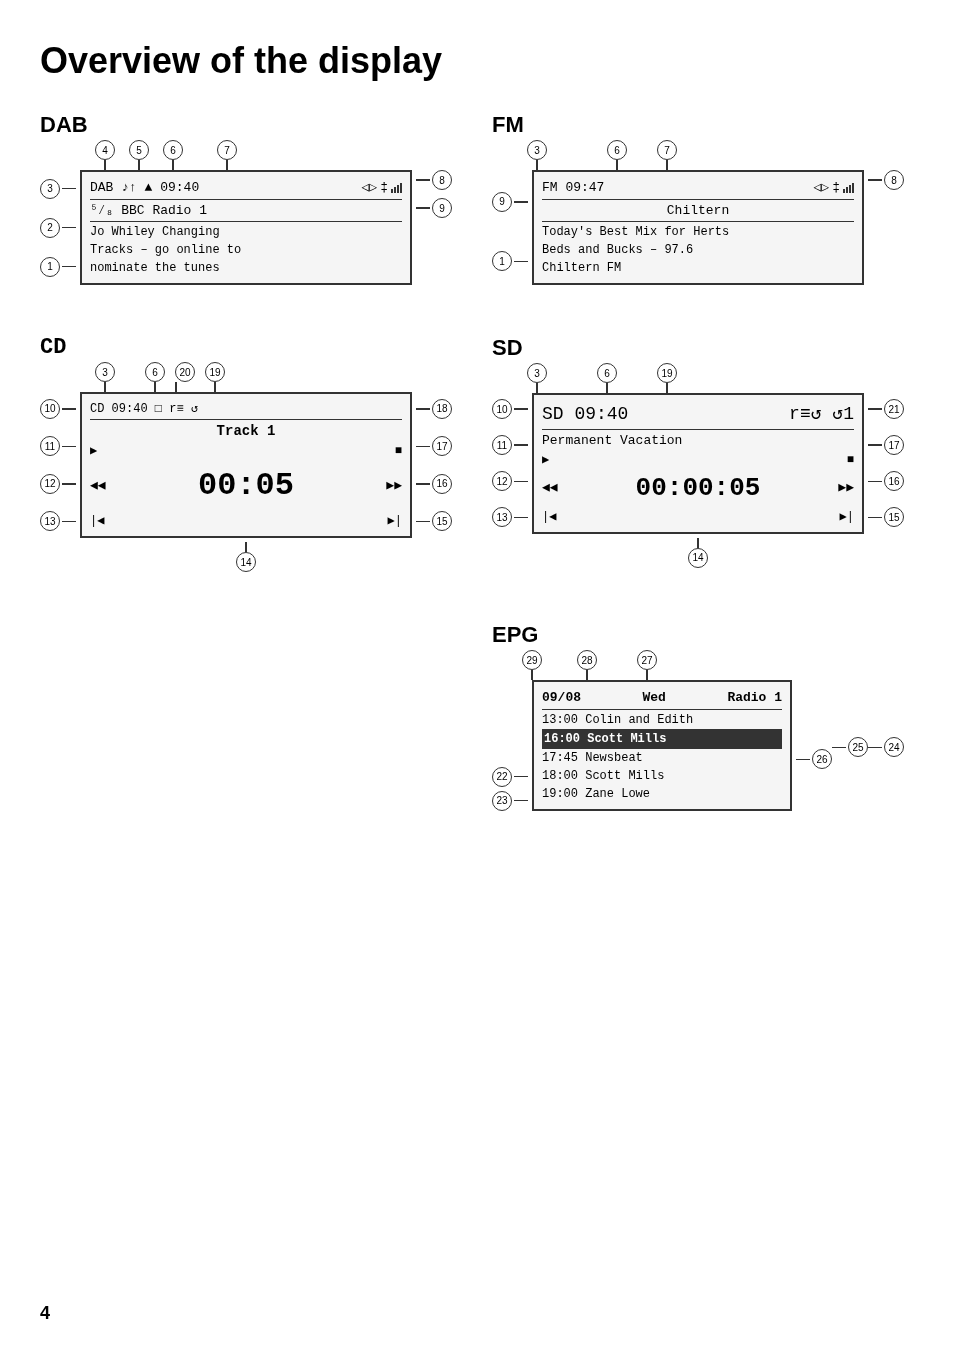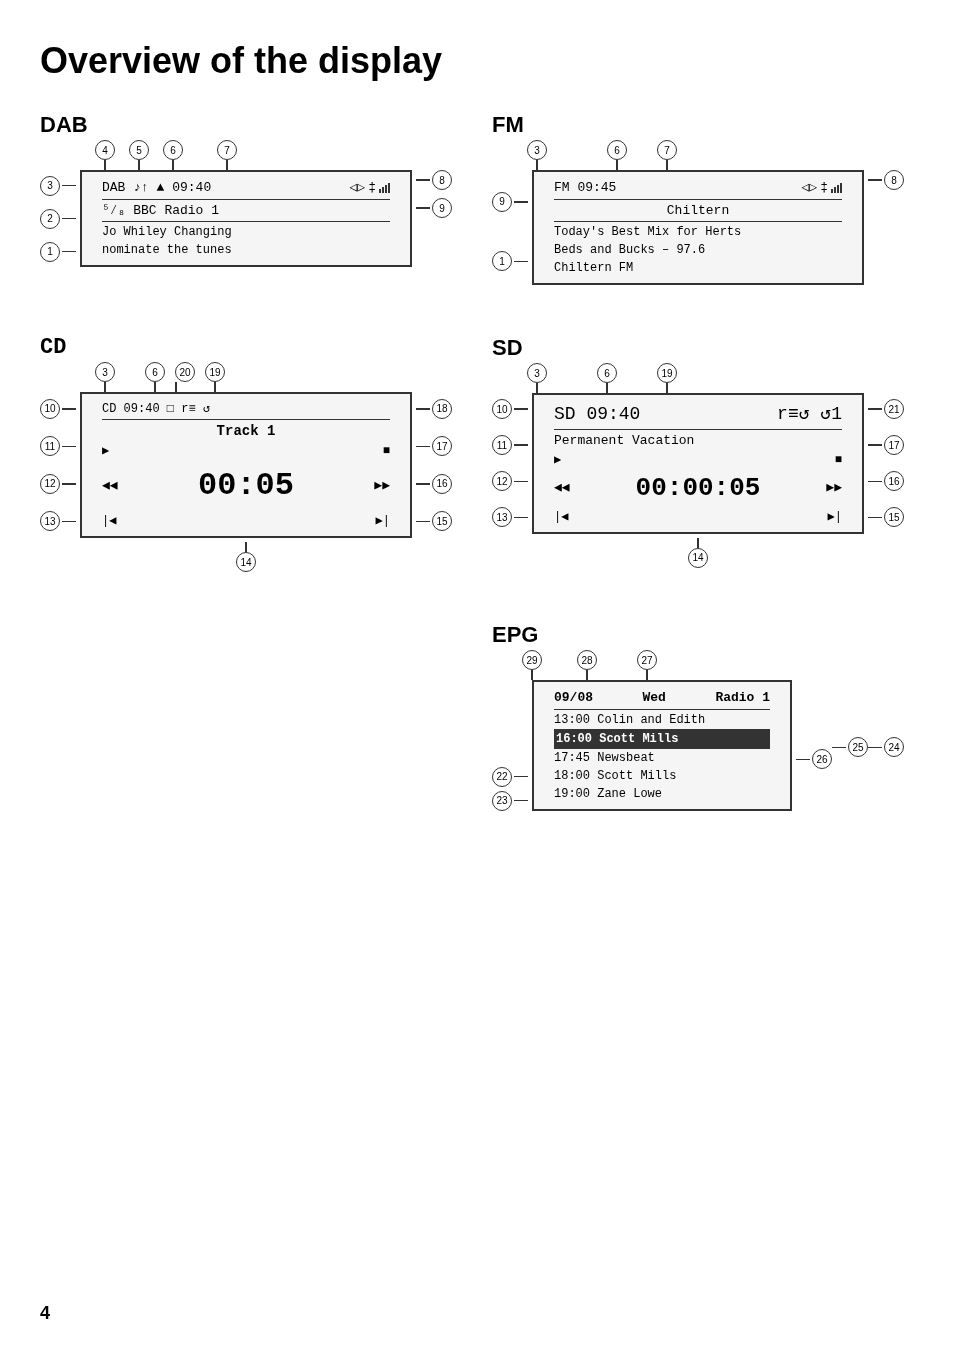--- a/index.html
+++ b/index.html
@@ -16,21 +16,21 @@
       font-weight: bold;
       margin-bottom: 30px;
     }
     .main-grid {
       display: grid;
       grid-template-columns: 1fr 1fr;
       gap: 30px 40px;
     }
     .display-box {
       border: 2px solid #333;
-      padding: 6px 20px;
+      padding: 6px 8px;
       position: relative;
       background: #f5f5f5;
       font-family: 'Courier New', monospace;
     }
     .display-row {
       display: flex;
       align-items: center;
       font-size: 13px;
       line-height: 1.5;
       white-space: nowrap;
@@ -143,20 +143,21 @@
               <span style="background:#333;width:2px;height:6px;"></span>
               <span style="background:#333;width:2px;height:8px;"></span>
               <span style="background:#333;width:2px;height:10px;"></span>
             </span>
           </span>
         </div>
         <div class="separator-line"></div>
         <div class="display-row">⁵⁄₈ BBC Radio 1</div>
         <div class="separator-line"></div>
         <div class="display-row" style="font-size:12px;">Jo Whiley Changing</div>
+        <div class="display-row" style="font-size:12px;">Tracks – go online to</div>
         <div class="display-row" style="font-size:12px;">nominate the tunes</div>
       </div>
 
       <div style="display:flex;flex-direction:column;justify-content:flex-start;margin-left:4px;gap:8px;">
         <div style="display:flex;align-items:center;gap:2px;">
           <div class="dash"></div>
           <span class="circle-num">8</span>
         </div>
         <div style="display:flex;align-items:center;gap:2px;">
           <div class="dash"></div>
@@ -192,21 +193,21 @@
           <div class="dash"></div>
         </div>
         <div style="display:flex;align-items:center;gap:2px; margin-top:10px;">
           <span class="circle-num">1</span>
           <div class="dash"></div>
         </div>
       </div>
 
       <div class="display-box" style="flex:1;">
         <div class="display-row" style="justify-content:space-between;">
-          <span>FM    09:45</span>
+          <span>FM    09:47</span>
           <span style="display:flex;align-items:center;gap:3px;">
             <span>◁▷</span>
             <span>‡</span>
             <span style="display:inline-flex;align-items:flex-end;gap:1px;">
               <span style="background:#333;width:2px;height:4px;"></span>
               <span style="background:#333;width:2px;height:6px;"></span>
               <span style="background:#333;width:2px;height:8px;"></span>
               <span style="background:#333;width:2px;height:10px;"></span>
             </span>
           </span>

